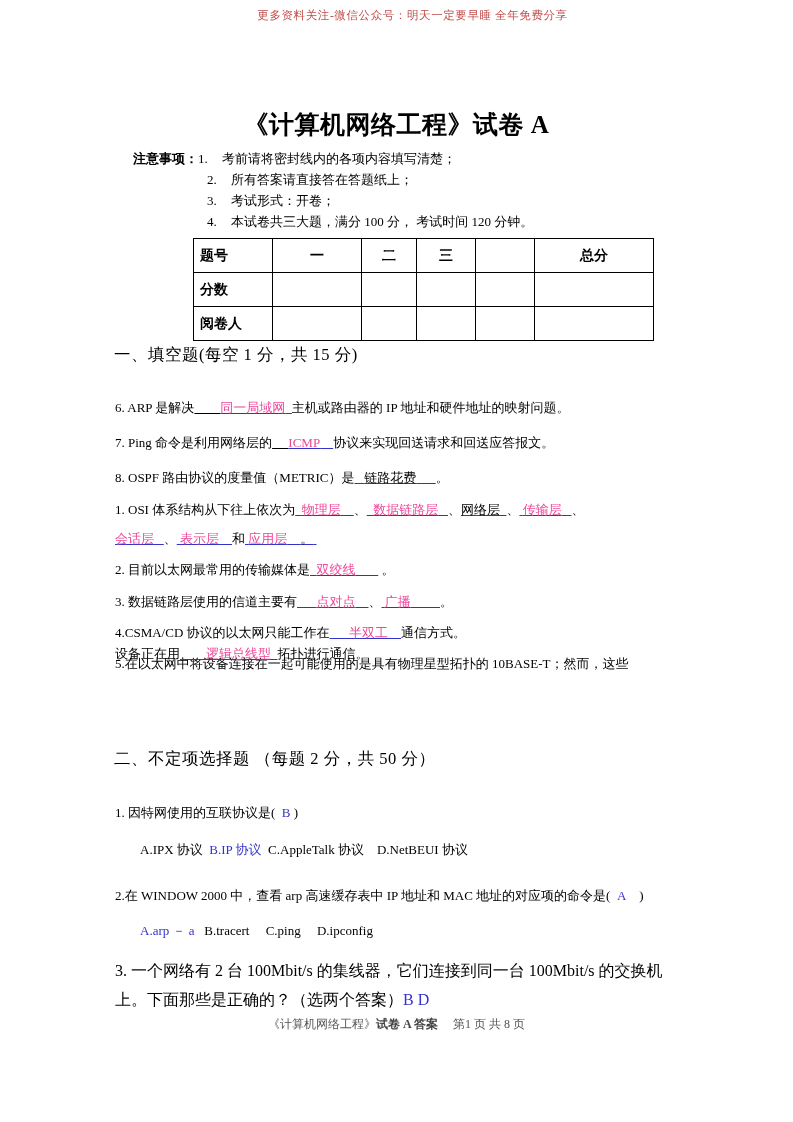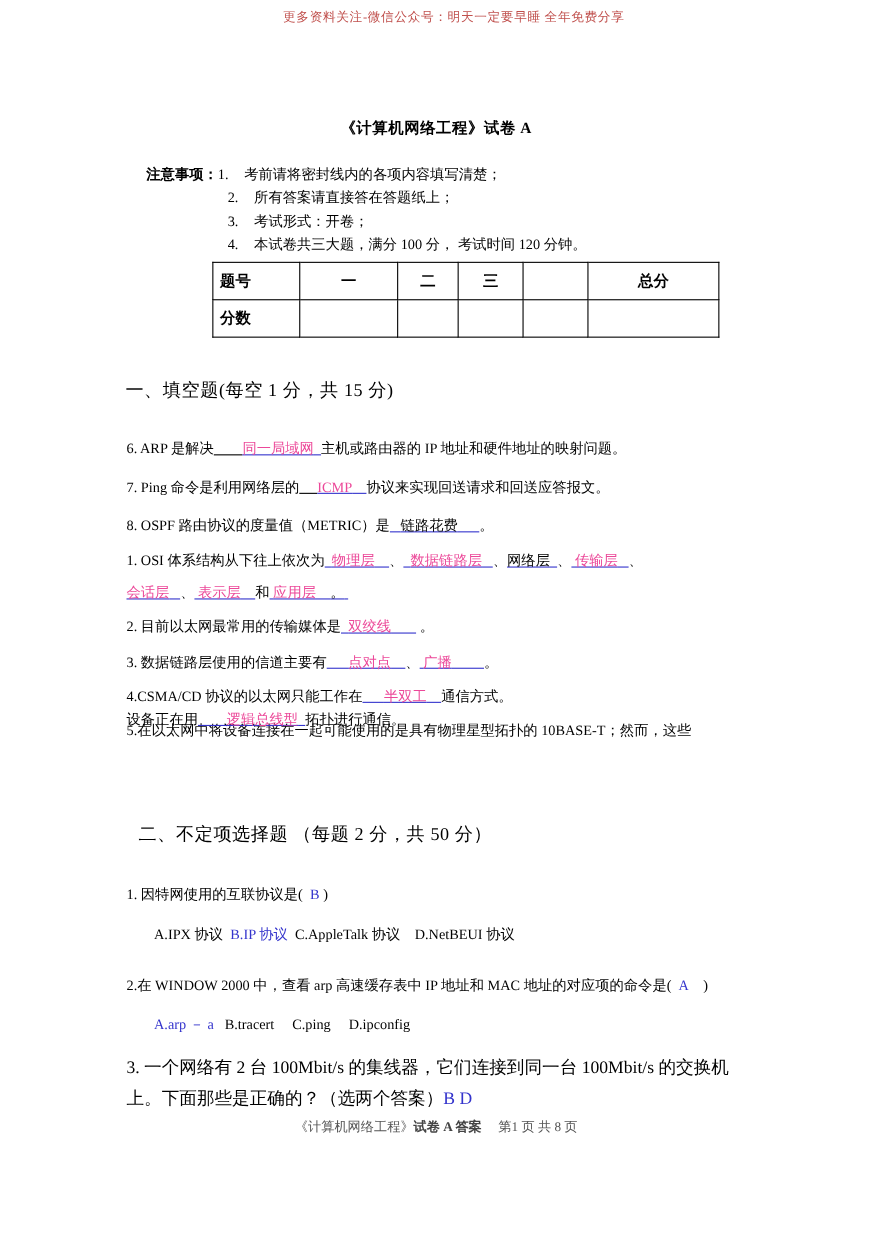--- a/index.html
+++ b/index.html
@@ -36,21 +36,21 @@
     padding-left: 16px;
   }
 
   
   .doc-title {
     position: absolute;
     top: 108px;
     left: 0;
     width: 793px;
     text-align: center;
-    font-size: 14px;
+    font-size: 25px;
     font-weight: bold;
     letter-spacing: 0.5px;
   }
 
   
   .notice-block {
     position: absolute;
     top: 148px;
     left: 133px;
     width: 560px;
@@ -102,21 +102,21 @@
 
   
   .section-heading {
     position: absolute;
     left: 114px;
     font-size: 16.5px;
     letter-spacing: 0.5px;
     white-space: nowrap;
   }
   #sec1-heading { top: 344px; }
-  #sec2-heading { top: 748px; margin-left: 12px; }
+  #sec2-heading { top: 748px; }
 
   .q-line {
     position: absolute;
     left: 115px;
     font-size: 13px;
     line-height: 20px;
     white-space: nowrap;
   }
   .q-wrap {
     position: absolute;
@@ -203,20 +203,28 @@
       <td class="col-total">总分</td>
     </tr>
     <tr>
       <td class="col-label">分数</td>
       <td class="col-one"></td>
       <td class="col-two"></td>
       <td class="col-three"></td>
       <td class="col-blank"></td>
       <td class="col-total"></td>
     </tr>
+    <tr>
+      <td class="col-label">阅卷人</td>
+      <td class="col-one"></td>
+      <td class="col-two"></td>
+      <td class="col-three"></td>
+      <td class="col-blank"></td>
+      <td class="col-total"></td>
+    </tr>
   </tbody>
     </table>
 
   <div class="section-heading" id="sec1-heading">一、填空题(每空 1 分，共 15 分)</div>
 
   <div class="q-line" style="top:398px;">
     <span>6.</span>
     <span>ARP 是解决</span><span class="u">&nbsp;&nbsp;&nbsp;&nbsp;&nbsp;&nbsp;&nbsp;&nbsp;</span><span class="bl">同一局域网</span><span class="bl">&nbsp;&nbsp;</span><span>主机或路由器的 IP 地址和硬件地址的映射问题。</span>
   </div>
 

